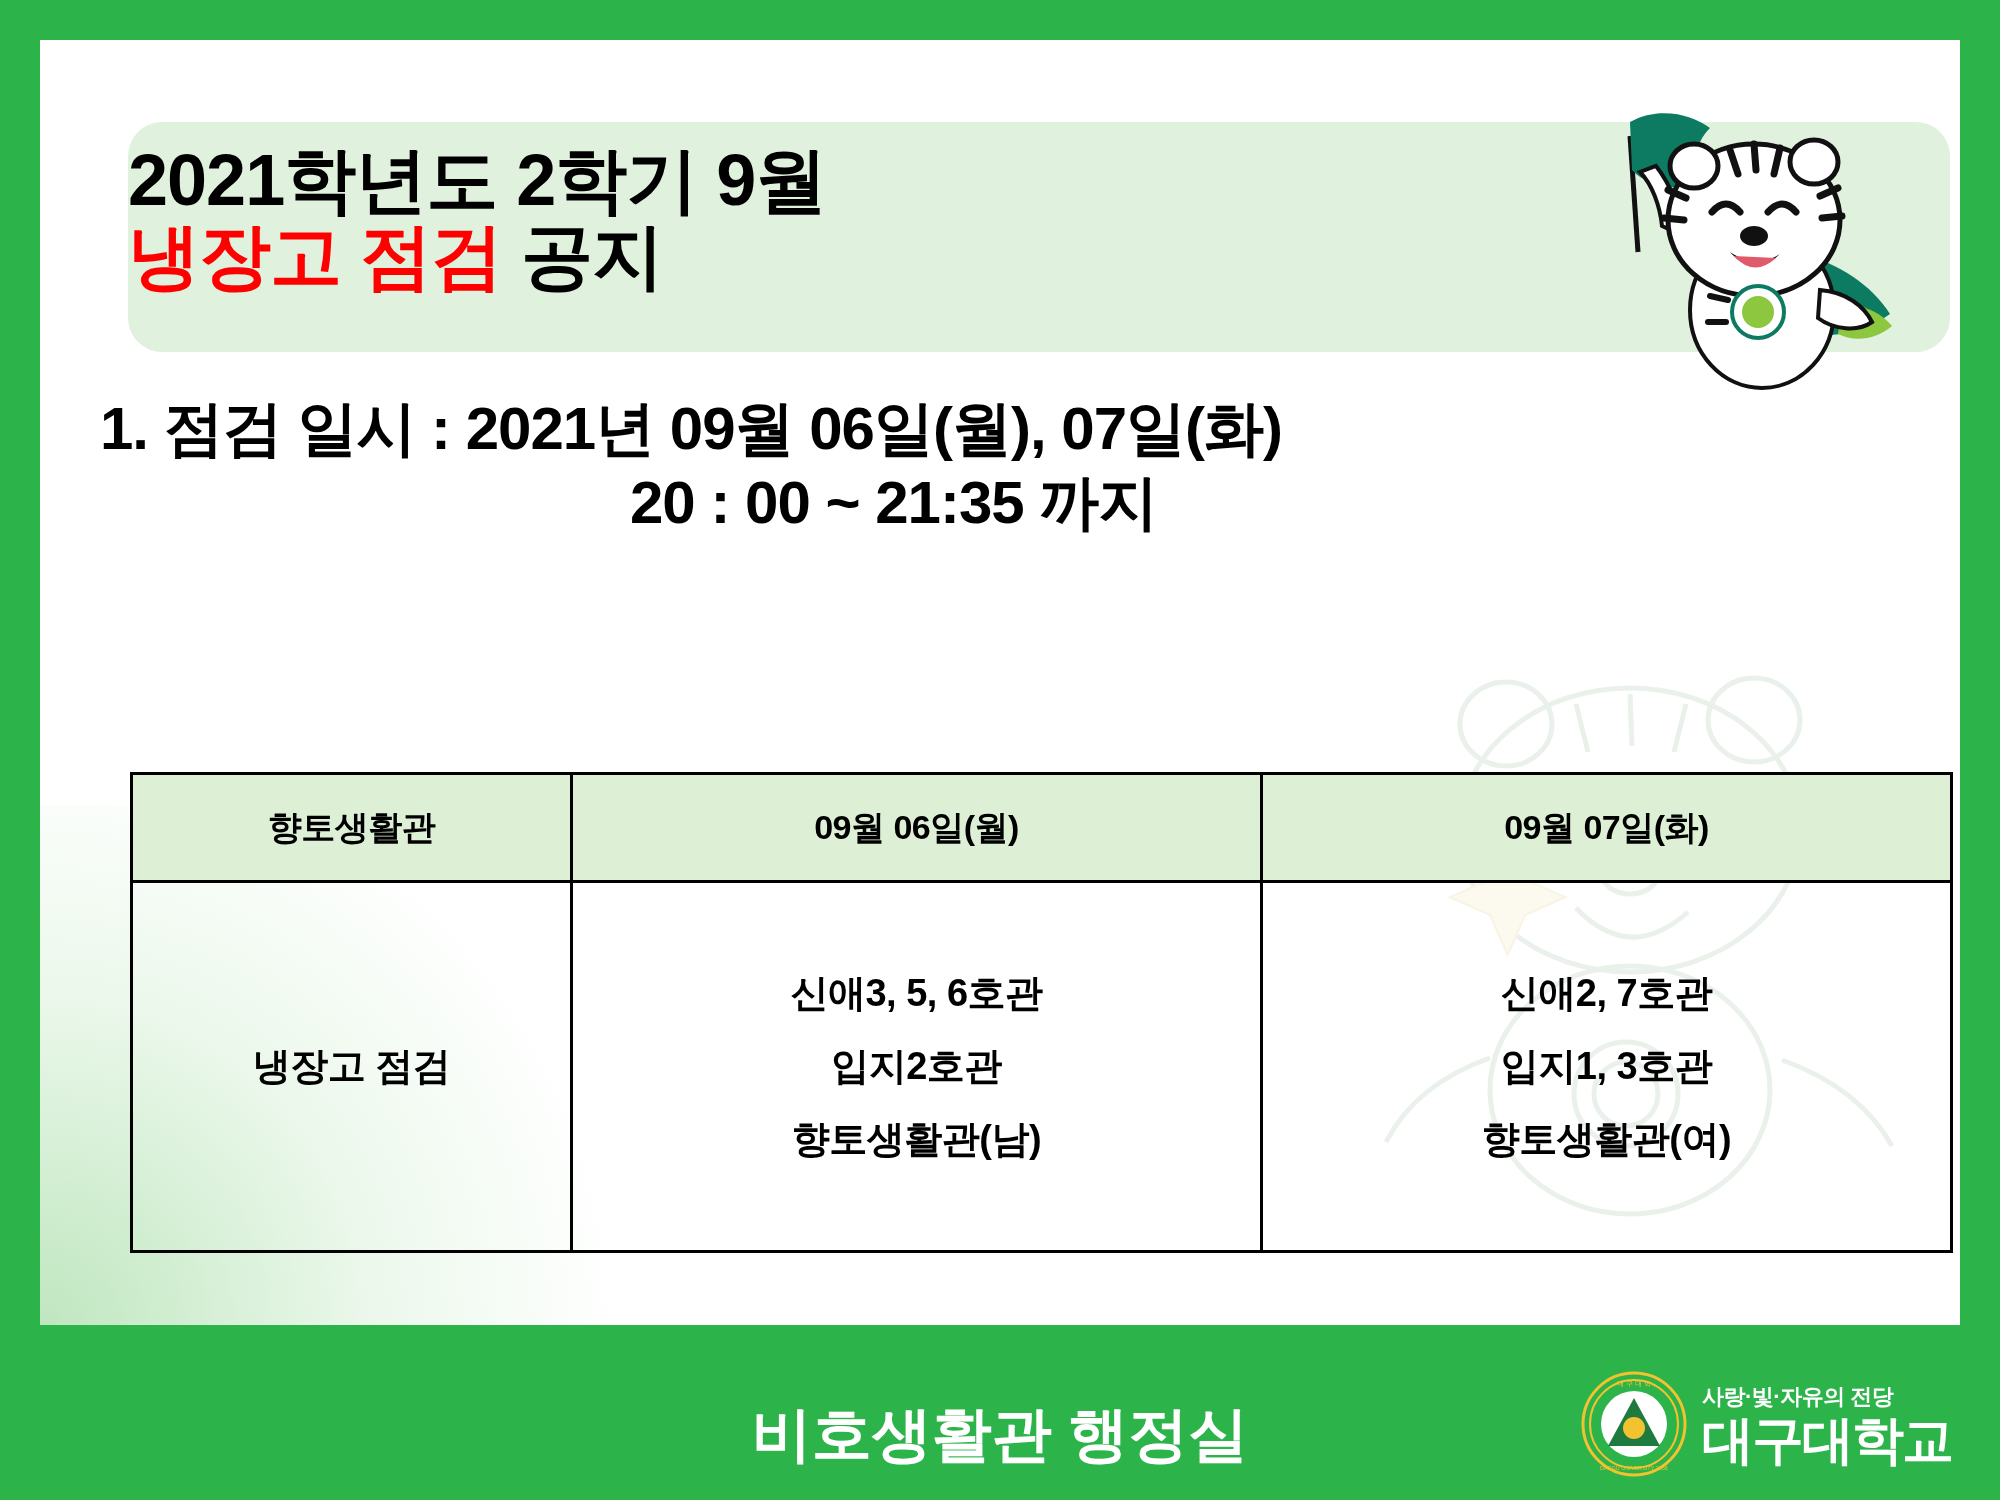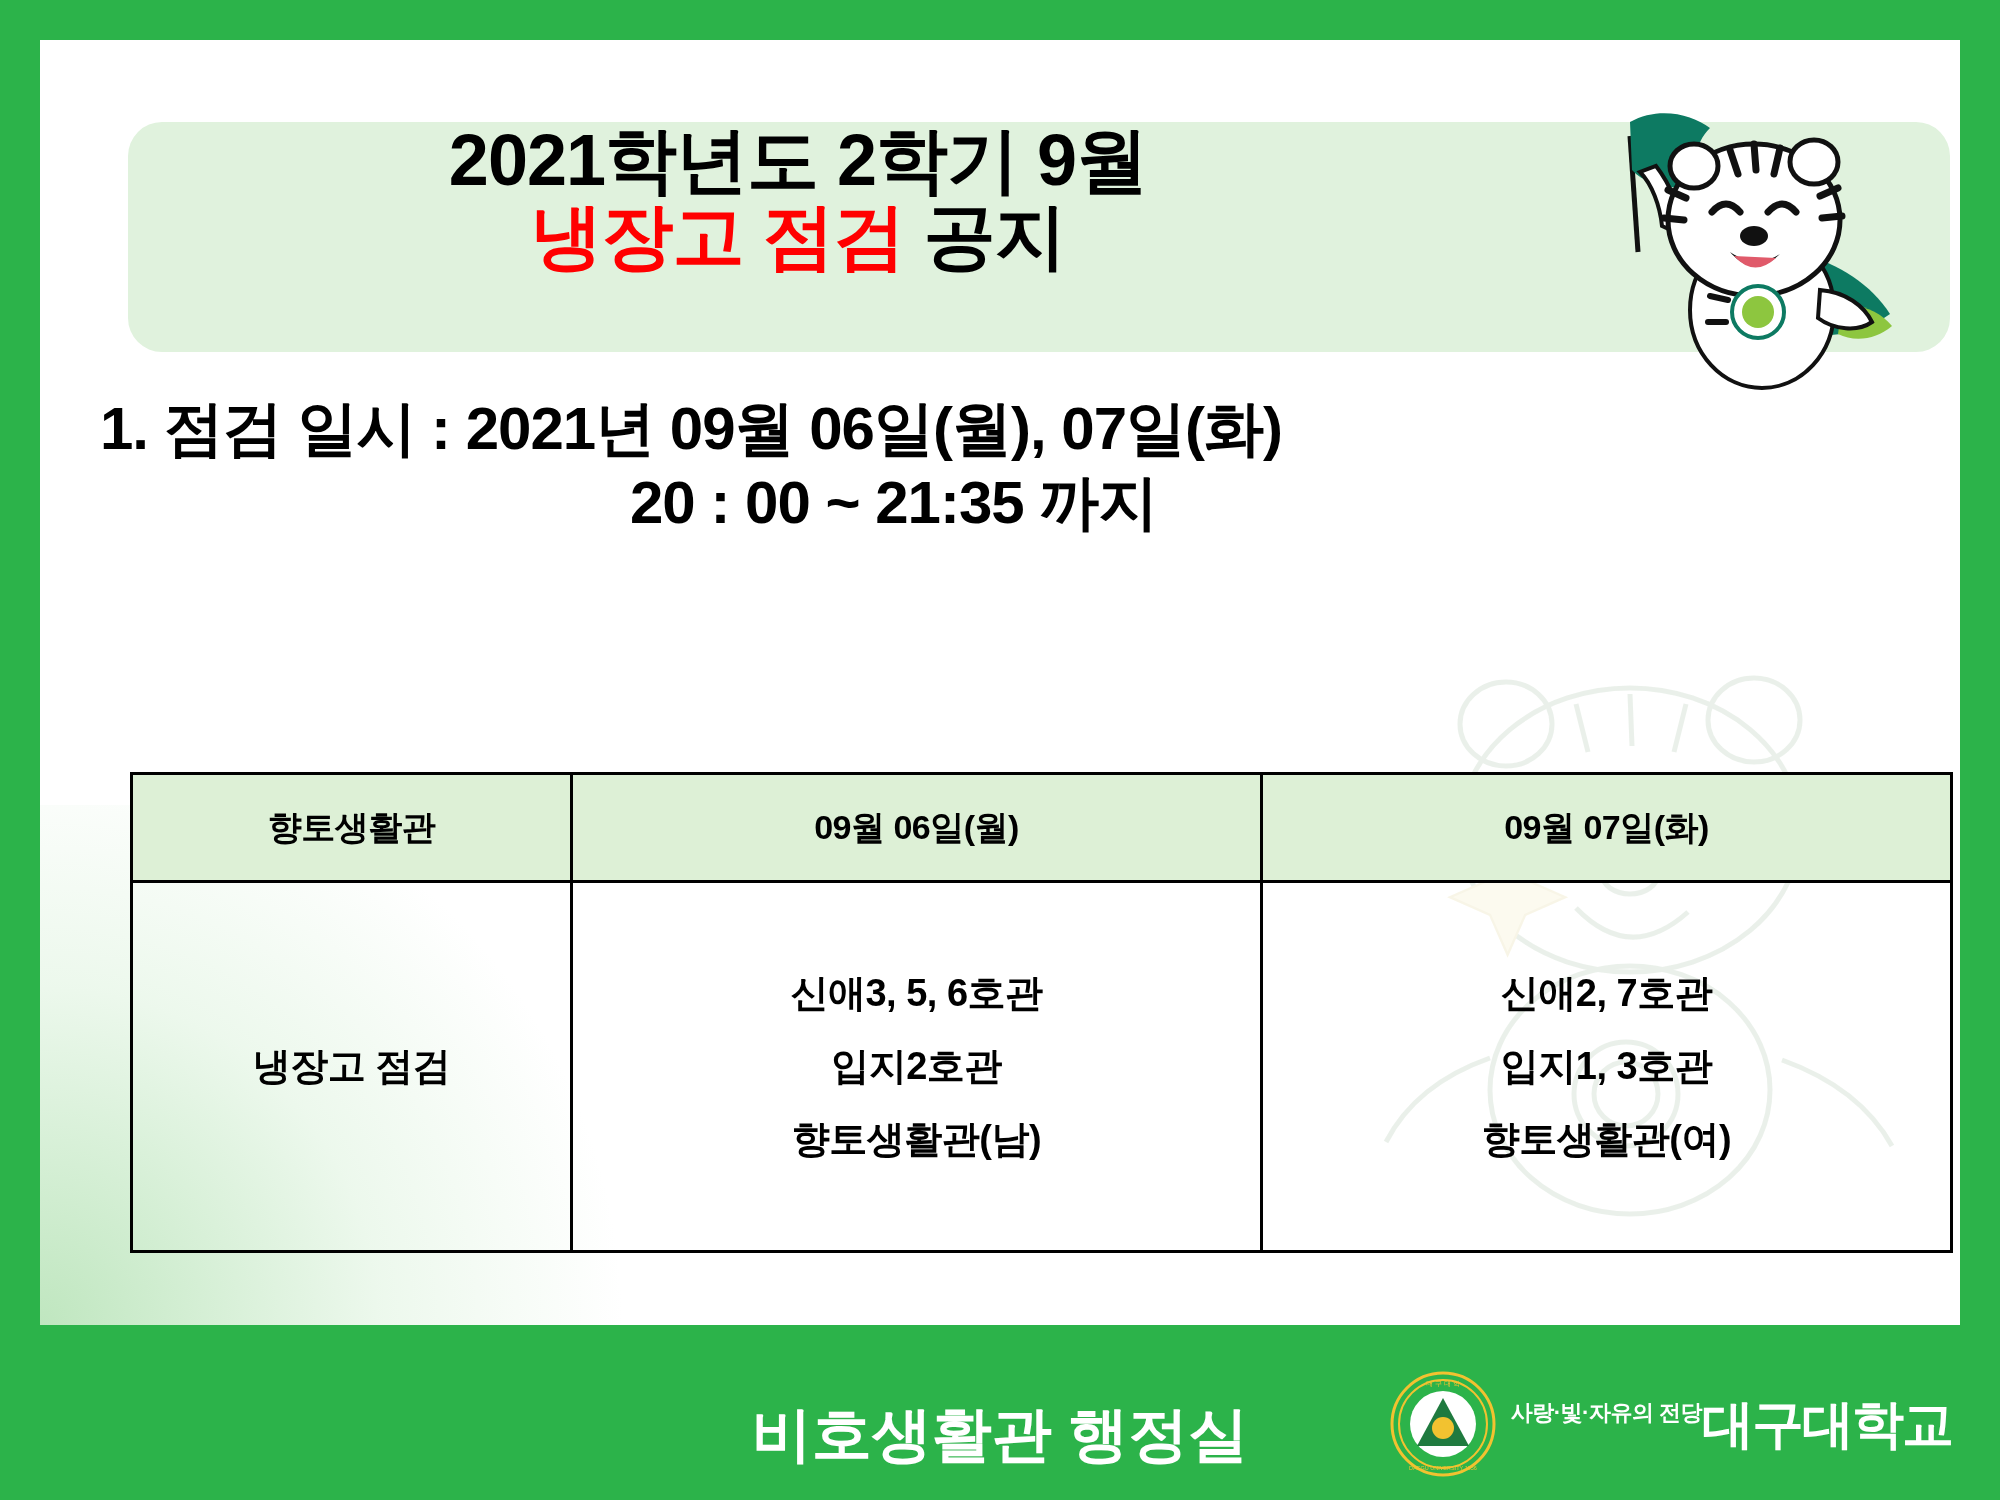--- a/index.html
+++ b/index.html
@@ -34,23 +34,22 @@
   
   #title-panel {
     position:absolute;
     left:88px; top:82px;
     width:1822px; height:230px;
     background:#e0f2dd;
     border-radius:34px;
   }
   #title-text {
     position:absolute;
-    left:0; top:0;
+    left:0; top:20px;
     width:1340px;
-    text-align:center;
     line-height:1.06;
   }
   .title-line {
     font-size:72px;
     font-weight:bold;
     letter-spacing:-1px;
     white-space:nowrap;
   }
   .t-black { color:#000000; }
   .t-red   { color:#ff0000; }
@@ -152,21 +151,21 @@
     white-space:nowrap;
     margin-top:46px;
   }
   #univ-logo {
     position:absolute;
     right:48px; bottom:22px;
     display:flex;
     align-items:center;
     gap:14px;
   }
-  #logo-words { display:flex; flex-direction:row; justify-content:center; }
+  #logo-words { display:flex; flex-direction:column; justify-content:center; }
   #logo-tag {
     font-size:22px; color:#ffffff; font-weight:bold;
     letter-spacing:-.5px; white-space:nowrap; margin-bottom:2px;
   }
   #logo-name {
     font-size:52px; color:#ffffff; font-weight:bold;
     letter-spacing:-2px; white-space:nowrap; line-height:1;
   }
 </style>
 </head>

